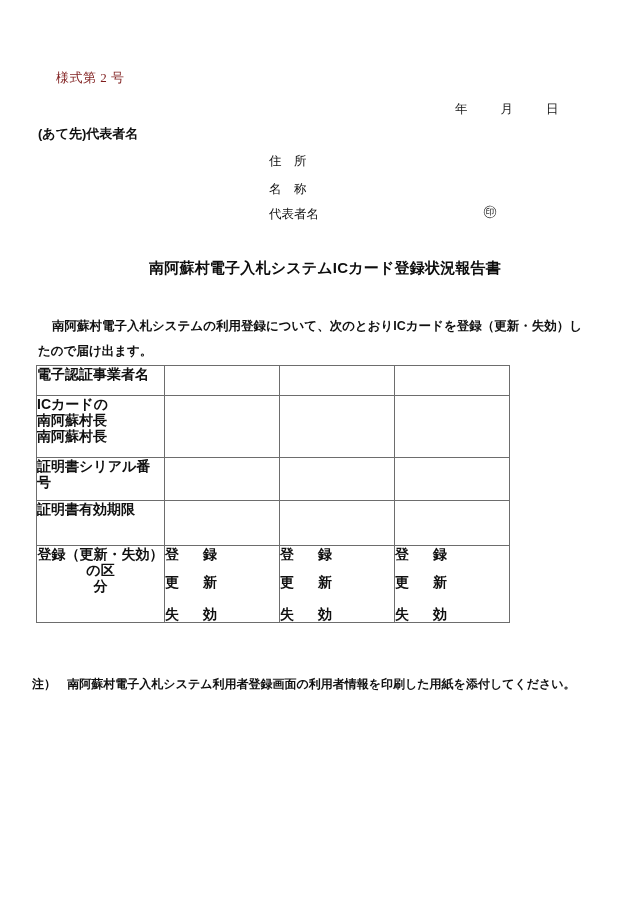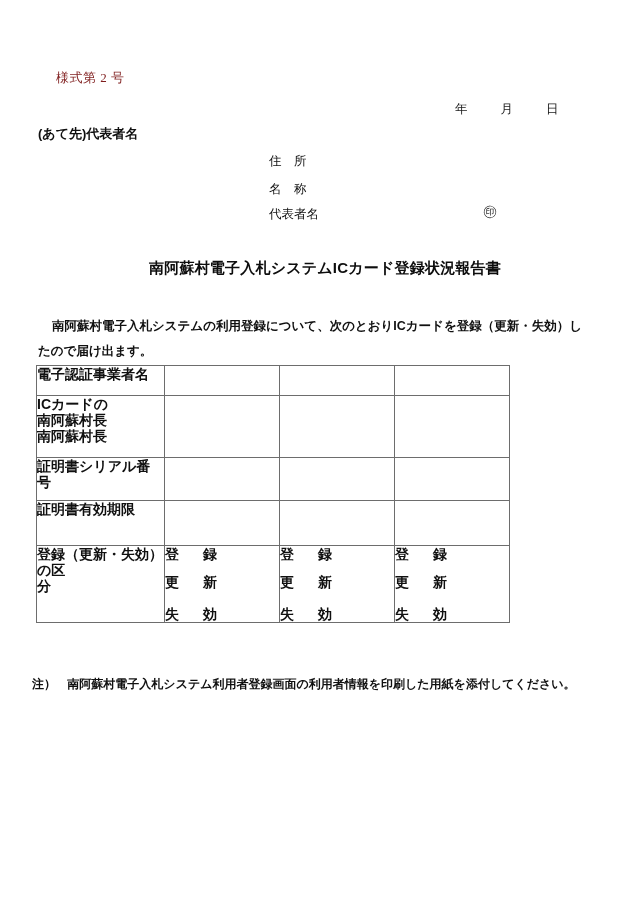--- a/index.html
+++ b/index.html
@@ -124,21 +124,21 @@
   }
   .label-cell .l2 { display: block; }
 
   .r-h1 { height: 30px; }
   .r-h2 { height: 62px; padding-left: 20px; }
   .r-h3 { height: 43px; }
   .r-h4 { height: 45px; }
   .r-h5 { height: 43px; }
   .r-h6 { height: 77px; }
 
-  .label-mid { padding-top: 22px; }
+  .label-mid { padding-top: 22px; text-align: center; }
 
   .choice-cell {
     padding: 5px 0 0 14px;
   }
   .choice-cell .opt {
     display: block;
     margin-bottom: 12px;
     letter-spacing: 5px;
   }
   .choice-cell .opt:last-child { margin-bottom: 0; margin-top: 16px; }

